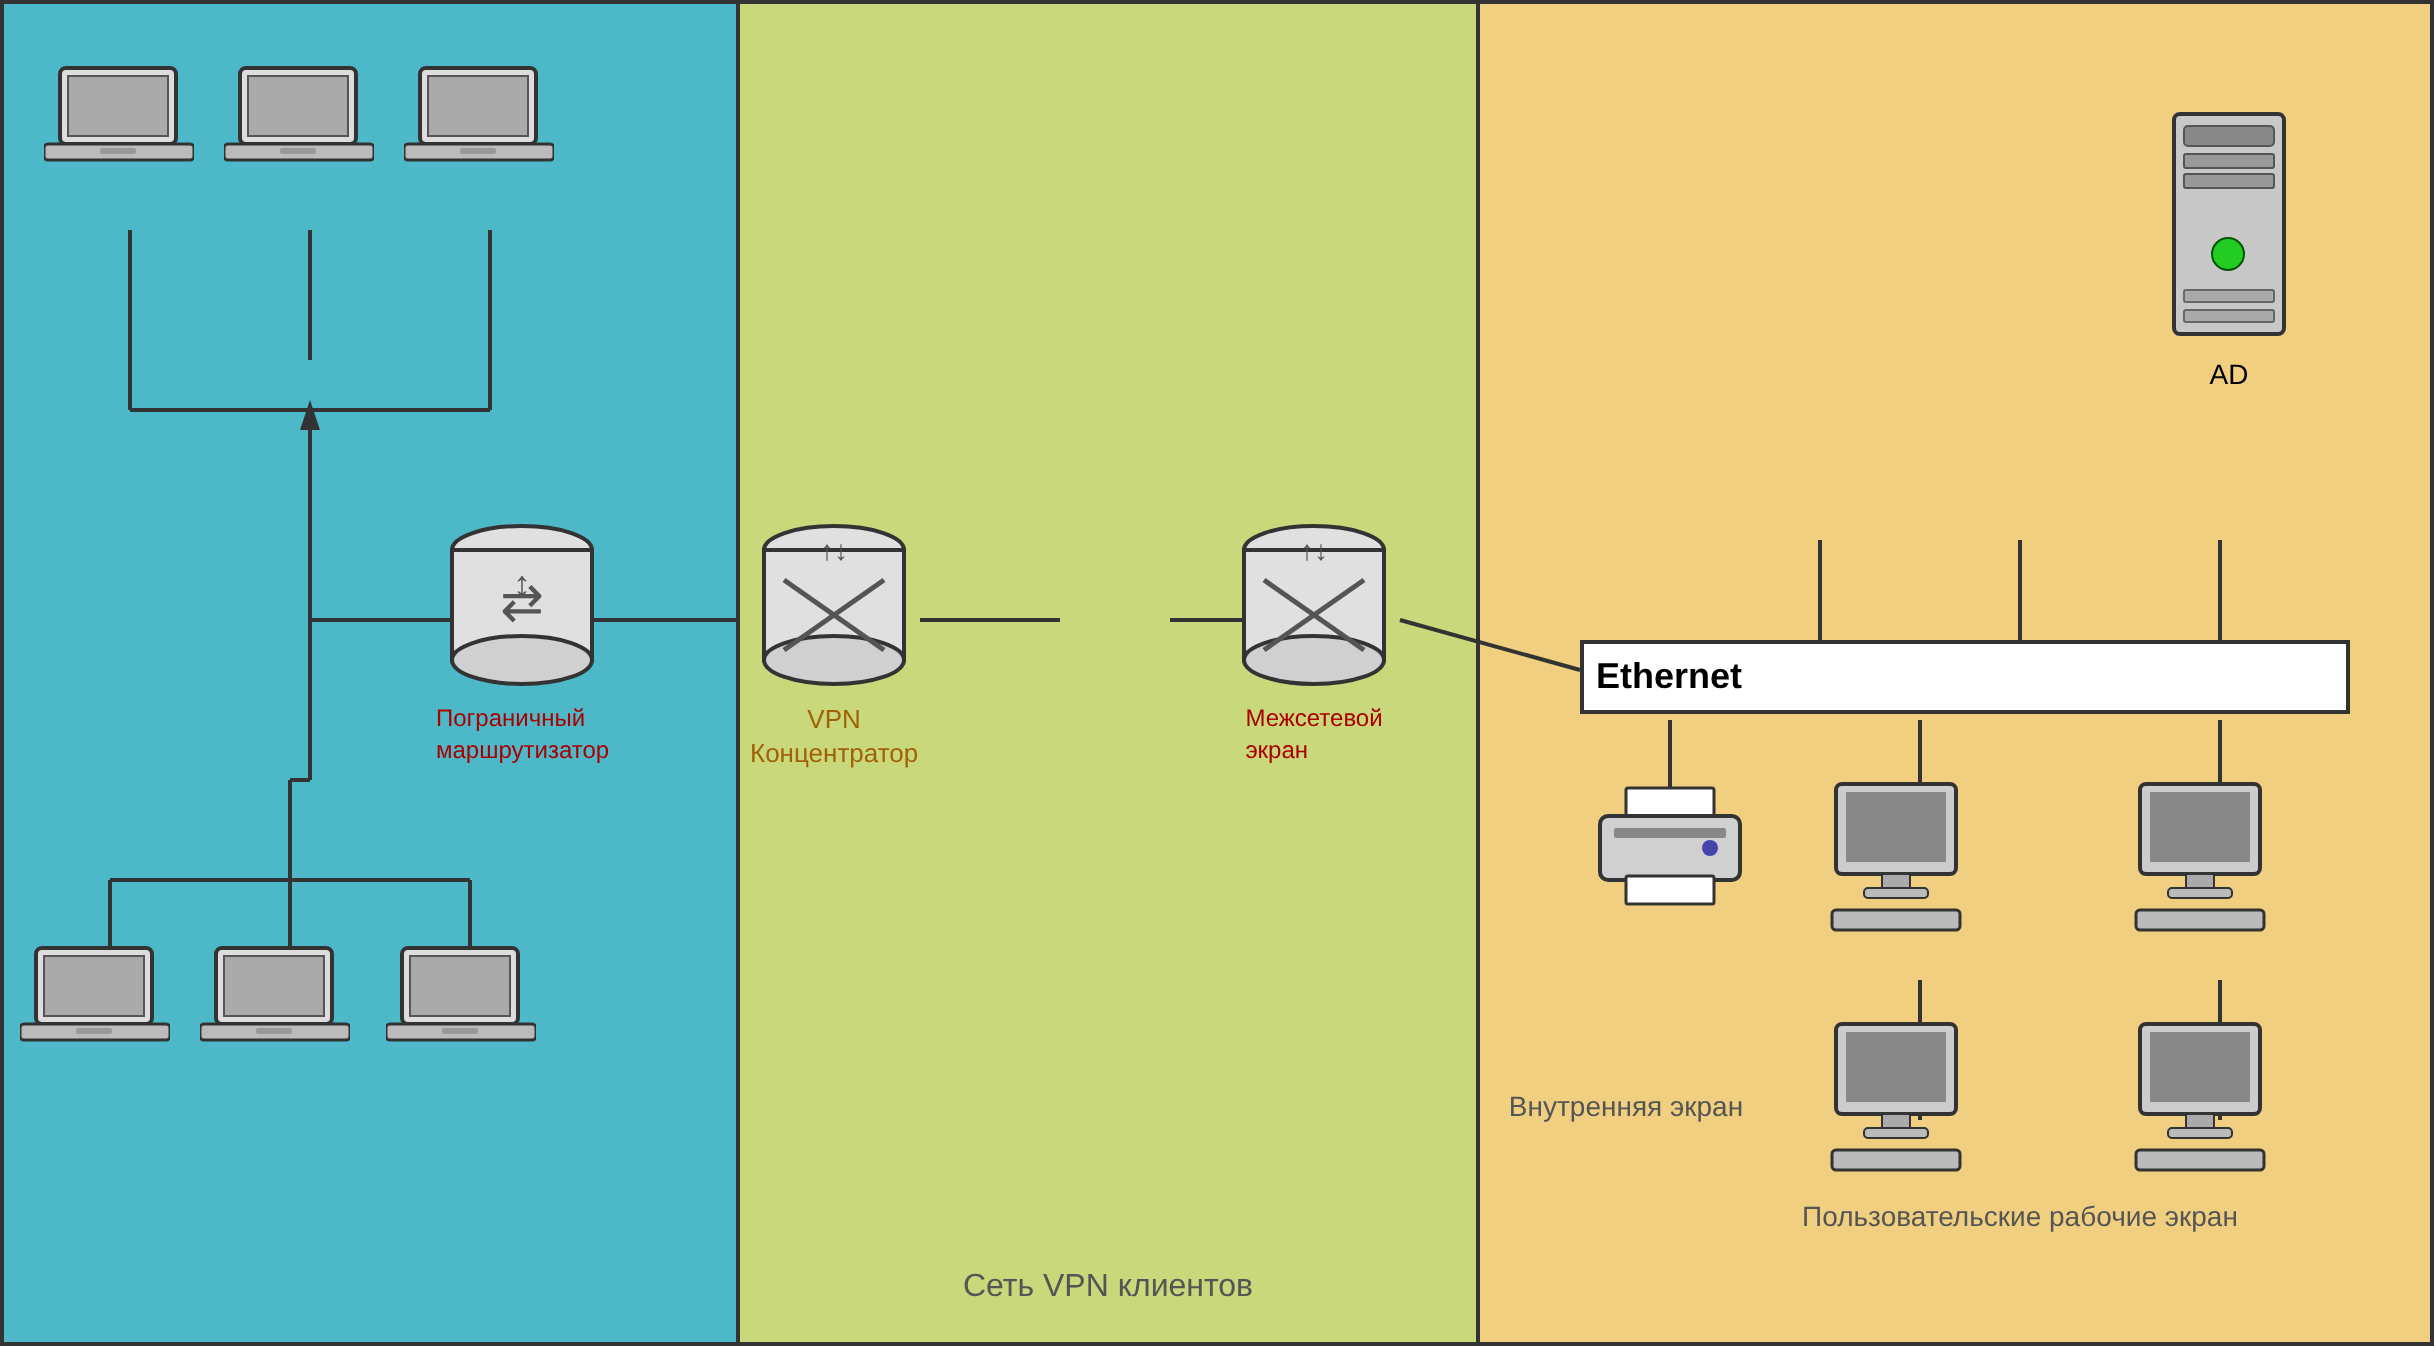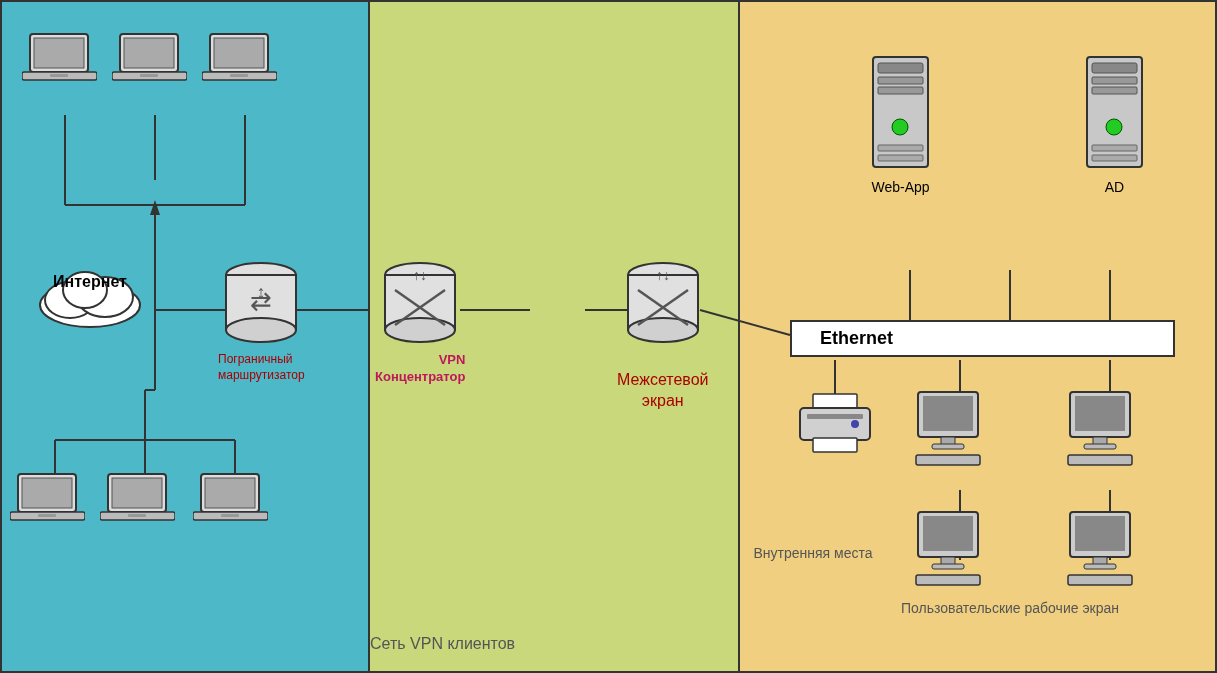--- a/index.html
+++ b/index.html
@@ -34,21 +34,21 @@
       width: 477px;
       background-color: #f0d080;
       border: 2px solid #333;
       border-left: none;
     }
 
     .zone-label {
       position: absolute;
       bottom: 18px;
       width: 100%;
-      text-align: left;
+      text-align: center;
       font-size: 16px;
       color: #555;
     }
 
     
     .svg-overlay {
       position: absolute;
       top: 0; left: 0;
       width: 1217px;
       height: 673px;
@@ -62,21 +62,21 @@
       flex-direction: column;
       align-items: center;
       text-align: center;
     }
 
     
     .ethernet-box {
       position: absolute;
       background: white;
       border: 2px solid #333;
-      padding: 6px 28px;
+      padding: 6px 6px;
       font-size: 18px;
       font-weight: bold;
       color: #000;
     }
   </style>
 </head>
 <body>
 
 <div class="diagram-container">
 
@@ -124,30 +124,20 @@
     <line x1="145" y1="500" x2="145" y2="440" stroke="#333" stroke-width="2"></line>
     <line x1="235" y1="500" x2="235" y2="440" stroke="#333" stroke-width="2"></line>
     <line x1="55" y1="440" x2="235" y2="440" stroke="#333" stroke-width="2"></line>
     <line x1="145" y1="440" x2="145" y2="390" stroke="#333" stroke-width="2"></line>
     <line x1="145" y1="390" x2="155" y2="390" stroke="#333" stroke-width="2"></line>
     <line x1="155" y1="320" x2="155" y2="390" stroke="#333" stroke-width="2"></line>
 
     <polygon points="155,200 150,215 160,215" fill="#333"></polygon>
   </svg>
 
-  <div class="icon-wrap" style="left:30px; top:255px;">
-    <svg width="120" height="75" viewBox="0 0 120 75">
-
-      <ellipse cx="60" cy="50" rx="50" ry="22" fill="white" stroke="#333" stroke-width="2"></ellipse>
-      <ellipse cx="40" cy="45" rx="25" ry="18" fill="white" stroke="#333" stroke-width="2"></ellipse>
-      <ellipse cx="75" cy="42" rx="28" ry="20" fill="white" stroke="#333" stroke-width="2"></ellipse>
-      <ellipse cx="55" cy="35" rx="22" ry="18" fill="white" stroke="#333" stroke-width="2"></ellipse>
-    </svg>
-    <div style="position:absolute; top:18px; left:0; width:120px; text-align:center; font-size:16px; font-weight:bold; color:#000;">Интернет</div>
-  </div>
 
   <div class="icon-wrap" style="left:22px; top:30px;">
     <svg width="75" height="60" viewBox="0 0 75 60">
       <rect x="8" y="4" width="58" height="38" rx="3" fill="#ddd" stroke="#333" stroke-width="2"></rect>
       <rect x="12" y="8" width="50" height="30" fill="#aaa" stroke="#555" stroke-width="1"></rect>
       <rect x="0" y="42" width="75" height="8" rx="2" fill="#bbb" stroke="#333" stroke-width="1.5"></rect>
       <rect x="28" y="44" width="18" height="3" rx="1" fill="#999"></rect>
     </svg>
   </div>
 
@@ -185,52 +175,40 @@
   <div class="icon-wrap" style="left:375px; top:260px;">
     <svg width="80" height="90" viewBox="0 0 80 90">
       <ellipse cx="40" cy="15" rx="35" ry="12" fill="#e0e0e0" stroke="#333" stroke-width="2"></ellipse>
       <rect x="5" y="15" width="70" height="55" fill="#e0e0e0" stroke="#333" stroke-width="2"></rect>
       <ellipse cx="40" cy="70" rx="35" ry="12" fill="#d0d0d0" stroke="#333" stroke-width="2"></ellipse>
 
       <line x1="15" y1="30" x2="65" y2="65" stroke="#555" stroke-width="2.5"></line>
       <line x1="65" y1="30" x2="15" y2="65" stroke="#555" stroke-width="2.5"></line>
       <text x="40" y="20" text-anchor="middle" font-size="14" fill="#555">↑↓</text>
     </svg>
-    <div style="font-size:13px; color:#be185d; text-align:right; margin-top:2px; line-height:1.3;font-weight:bold;">VPN<br>Концентратор</div>
+    <div style="font-size:13px; color:#a16207; text-align:center; margin-top:2px; line-height:1.3;">VPN<br>Концентратор</div>
   </div>
 
 
   <div class="icon-wrap" style="left:617px; top:260px;">
     <svg width="80" height="90" viewBox="0 0 80 90">
       <ellipse cx="40" cy="15" rx="35" ry="12" fill="#e0e0e0" stroke="#333" stroke-width="2"></ellipse>
       <rect x="5" y="15" width="70" height="55" fill="#e0e0e0" stroke="#333" stroke-width="2"></rect>
       <ellipse cx="40" cy="70" rx="35" ry="12" fill="#d0d0d0" stroke="#333" stroke-width="2"></ellipse>
       <line x1="15" y1="30" x2="65" y2="65" stroke="#555" stroke-width="2.5"></line>
       <line x1="65" y1="30" x2="15" y2="65" stroke="#555" stroke-width="2.5"></line>
       <text x="40" y="20" text-anchor="middle" font-size="14" fill="#555">↑↓</text>
     </svg>
-    <div style="font-size:16px; color:#a00; text-align:center; margin-top:20px; line-height:1.3;">Межсетевой<br>экран</div>
+    <div style="font-size:12px; color:#a00; text-align:left; margin-top:2px; line-height:1.3;">Межсетевой<br>экран</div>
   </div>
 
   <div class="ethernet-box" style="left:790px; top:320px; width:385px;">
     <span>Ethernet</span>
   </div>
 
-  <div class="icon-wrap" style="left:868px; top:55px;">
-    <svg width="65" height="120" viewBox="0 0 65 120">
-      <rect x="5" y="2" width="55" height="110" rx="3" fill="#c8c8c8" stroke="#333" stroke-width="2"></rect>
-      <rect x="10" y="8" width="45" height="10" rx="2" fill="#888" stroke="#555" stroke-width="1"></rect>
-      <rect x="10" y="22" width="45" height="7" rx="1" fill="#999" stroke="#555" stroke-width="1"></rect>
-      <rect x="10" y="32" width="45" height="7" rx="1" fill="#999" stroke="#555" stroke-width="1"></rect>
-      <circle cx="32" cy="72" r="8" fill="#22cc22" stroke="#005500" stroke-width="1"></circle>
-      <rect x="10" y="90" width="45" height="6" rx="1" fill="#aaa" stroke="#666" stroke-width="1"></rect>
-      <rect x="10" y="100" width="45" height="6" rx="1" fill="#aaa" stroke="#666" stroke-width="1"></rect>
-    </svg>
-    <div style="font-size:14px; color:#000; margin-top:4px;">Web-App</div>
-  </div>
 
 
   <div class="icon-wrap" style="left:1082px; top:55px;">
     <svg width="65" height="120" viewBox="0 0 65 120">
       <rect x="5" y="2" width="55" height="110" rx="3" fill="#c8c8c8" stroke="#333" stroke-width="2"></rect>
       <rect x="10" y="8" width="45" height="10" rx="2" fill="#888" stroke="#555" stroke-width="1"></rect>
       <rect x="10" y="22" width="45" height="7" rx="1" fill="#999" stroke="#555" stroke-width="1"></rect>
       <rect x="10" y="32" width="45" height="7" rx="1" fill="#999" stroke="#555" stroke-width="1"></rect>
       <circle cx="32" cy="72" r="8" fill="#22cc22" stroke="#005500" stroke-width="1"></circle>
       <rect x="10" y="90" width="45" height="6" rx="1" fill="#aaa" stroke="#666" stroke-width="1"></rect>
@@ -318,16 +296,16 @@
   <div class="icon-wrap" style="left:193px; top:470px;">
     <svg width="75" height="60" viewBox="0 0 75 60">
       <rect x="8" y="4" width="58" height="38" rx="3" fill="#ddd" stroke="#333" stroke-width="2"></rect>
       <rect x="12" y="8" width="50" height="30" fill="#aaa" stroke="#555" stroke-width="1"></rect>
       <rect x="0" y="42" width="75" height="8" rx="2" fill="#bbb" stroke="#333" stroke-width="1.5"></rect>
       <rect x="28" y="44" width="18" height="3" rx="1" fill="#999"></rect>
     </svg>
   </div>
 
   <div style="position:absolute; left:748px; top:545px; font-size:14px; color:#555; text-align:center; width:130px;">Внутренняя
-места</div>
+экран</div>
   <div style="position:absolute; left:880px; top:600px; font-size:14px; color:#555; text-align:center; width:260px;">Пользовательские рабочие экран</div>
 
 </div>
 
 </body></html>

